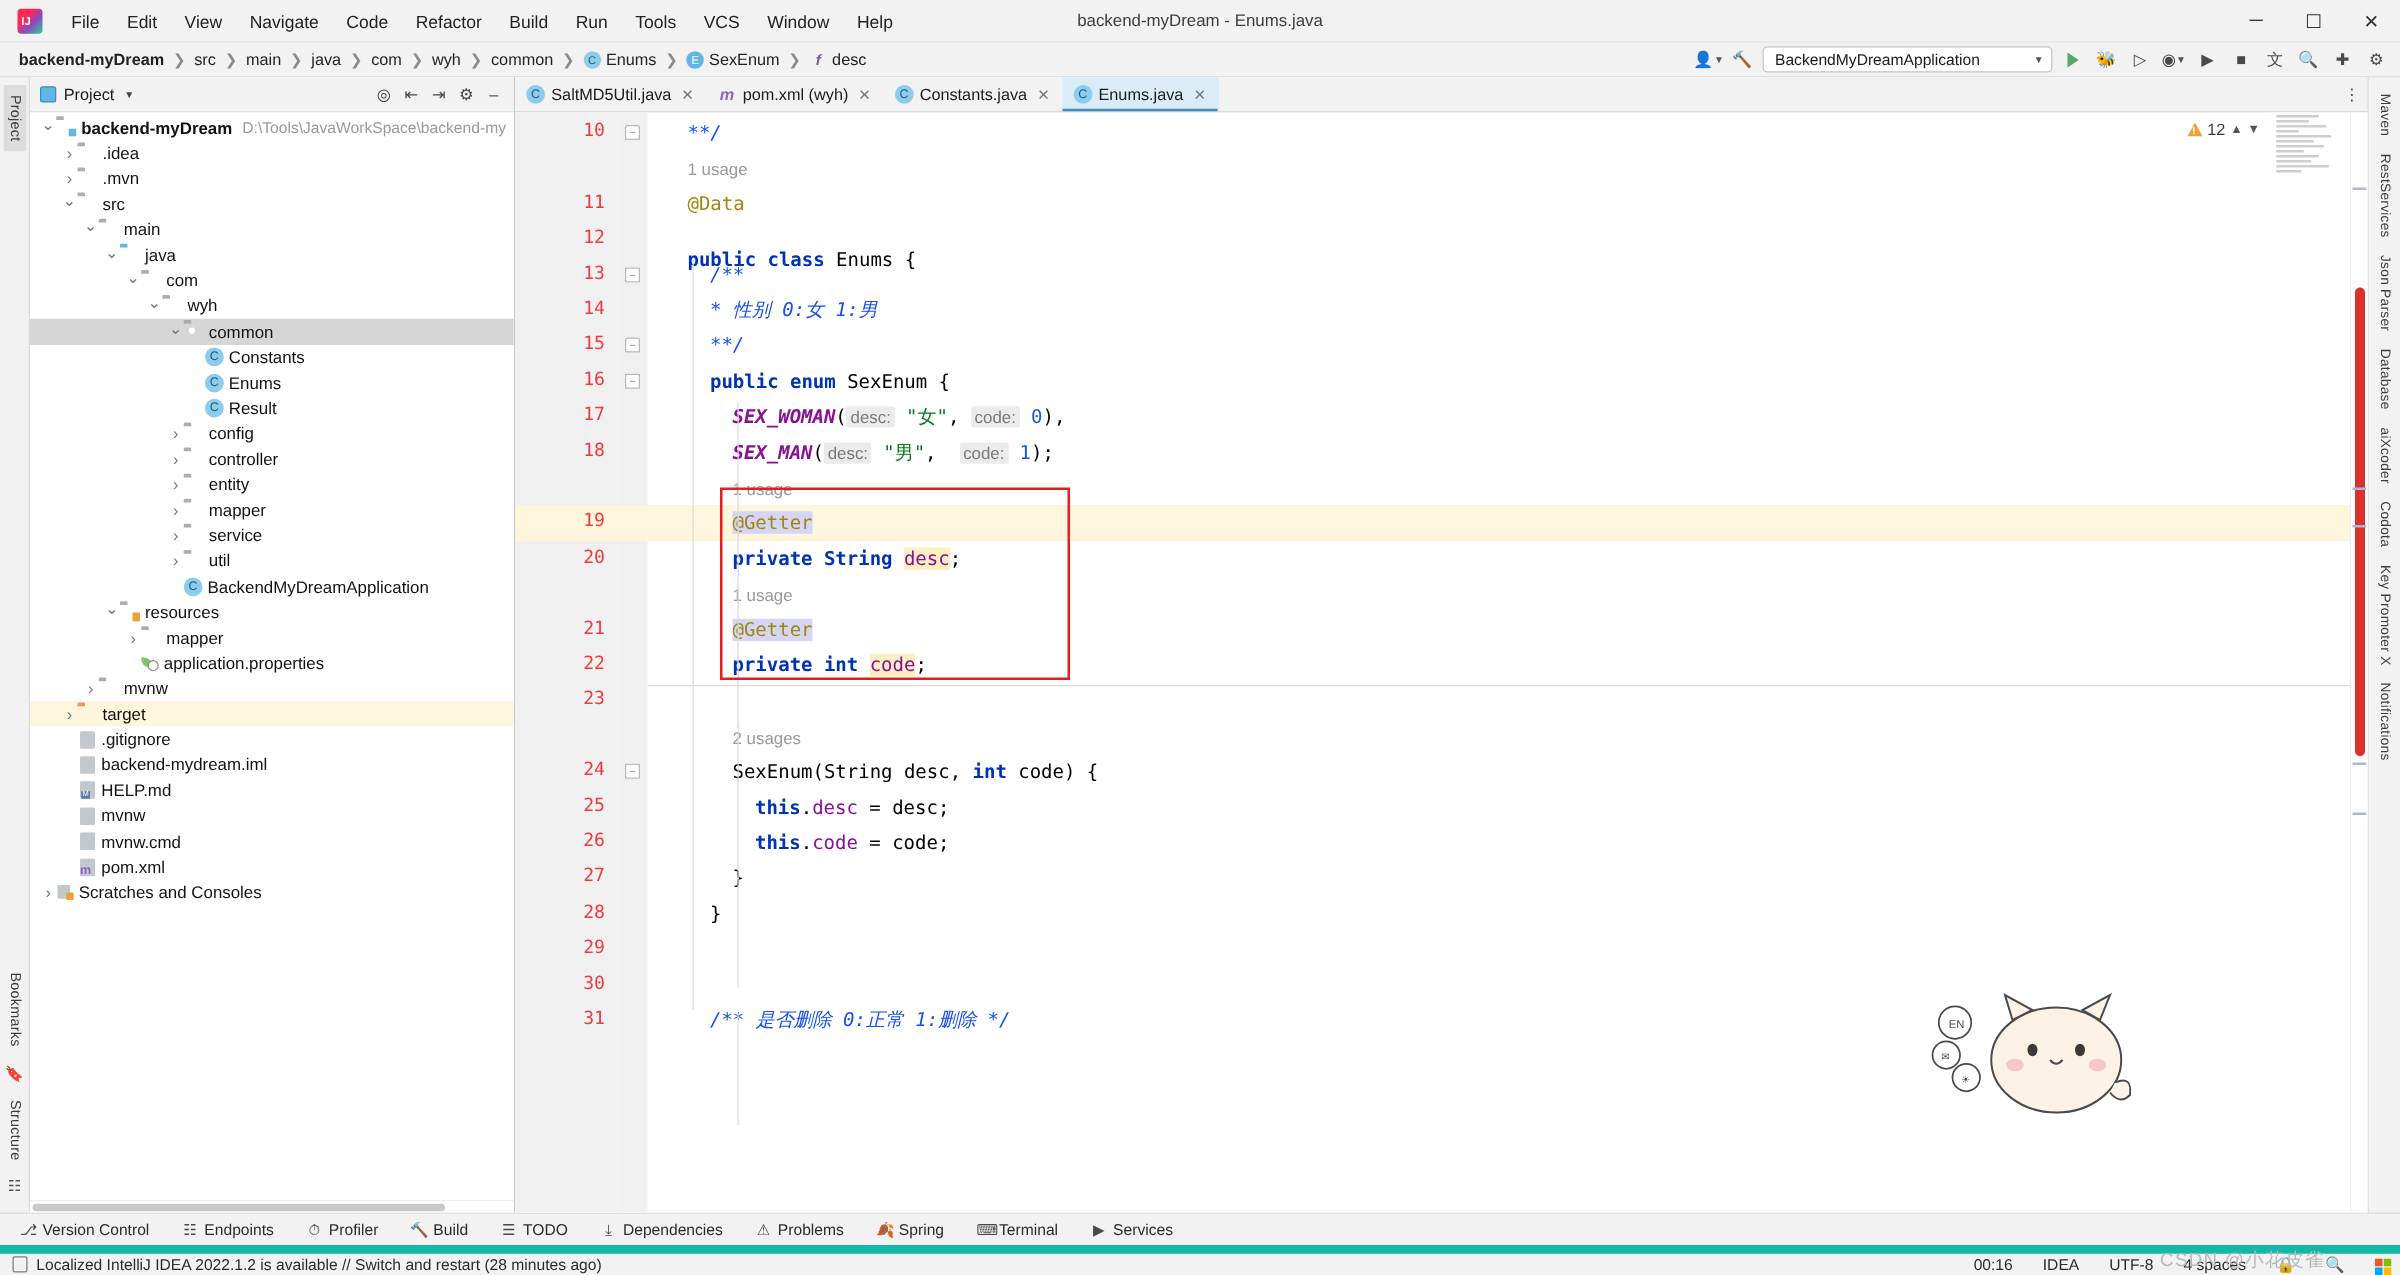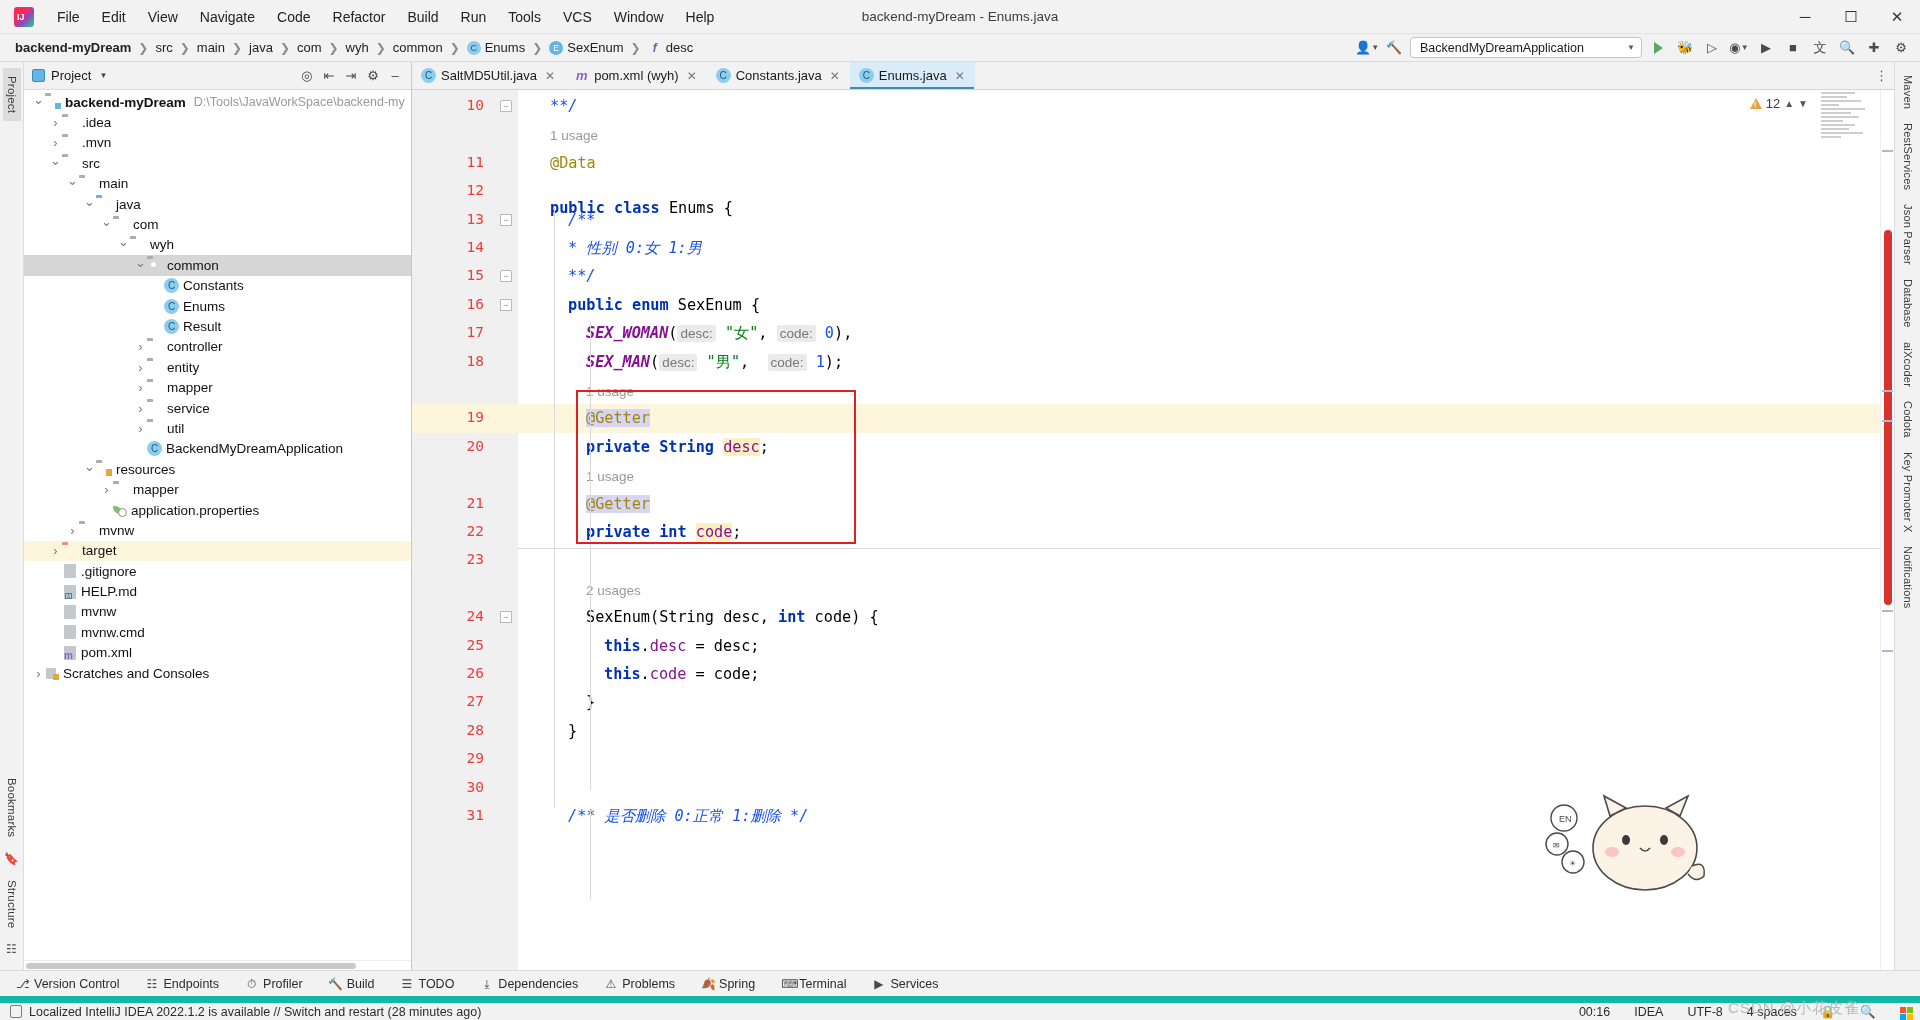--- a/index.html
+++ b/index.html
@@ -385,20 +385,26 @@
           <div class="node">
             <span style="display:inline-block;width:127px;flex:none"></span>
             <span class="arrow"></span>
             <span class="clsicon">C</span>
             <span style="">Result</span>
           </div>
           <div class="node">
             <span style="display:inline-block;width:110px;flex:none"></span>
             <span class="arrow closed"></span>
             <span class="ficon"><span class="folder pkg"></span></span>
+            <span style="">config</span>
+          </div>
+          <div class="node">
+            <span style="display:inline-block;width:110px;flex:none"></span>
+            <span class="arrow closed"></span>
+            <span class="ficon"><span class="folder pkg"></span></span>
             <span style="">controller</span>
           </div>
           <div class="node">
             <span style="display:inline-block;width:110px;flex:none"></span>
             <span class="arrow closed"></span>
             <span class="ficon"><span class="folder pkg"></span></span>
             <span style="">entity</span>
           </div>
           <div class="node">
             <span style="display:inline-block;width:110px;flex:none"></span>
@@ -452,20 +458,26 @@
             <span style="display:inline-block;width:25px;flex:none"></span>
             <span class="arrow closed"></span>
             <span class="ficon"><span class="folder orange"></span></span>
             <span style="">target</span>
           </div>
           <div class="node">
             <span style="display:inline-block;width:25px;flex:none"></span>
             <span class="arrow"></span>
             <span class="docicon"></span>
             <span style="">.gitignore</span>
+          </div>
+          <div class="node">
+            <span style="display:inline-block;width:25px;flex:none"></span>
+            <span class="arrow"></span>
+            <span class="docicon"></span>
+            <span style="">backend-mydream.iml</span>
           </div>
           <div class="node">
             <span style="display:inline-block;width:25px;flex:none"></span>
             <span class="arrow"></span>
             <span class="docicon md"></span>
             <span style="">HELP.md</span>
           </div>
           <div class="node">
             <span style="display:inline-block;width:25px;flex:none"></span>
             <span class="arrow"></span>

